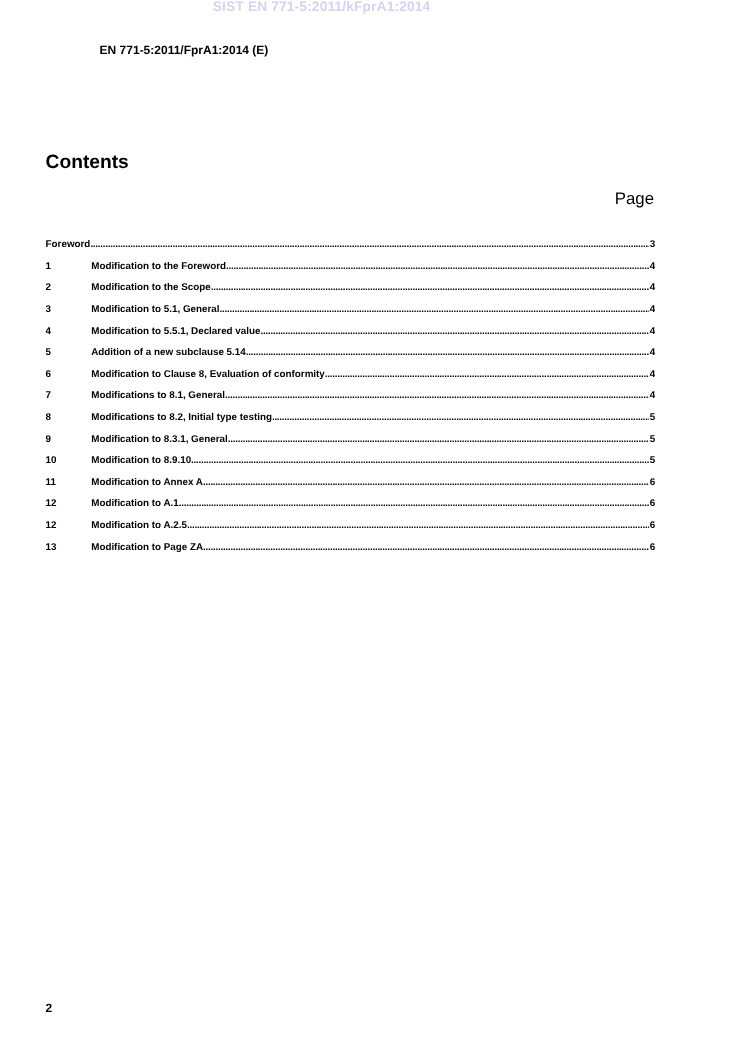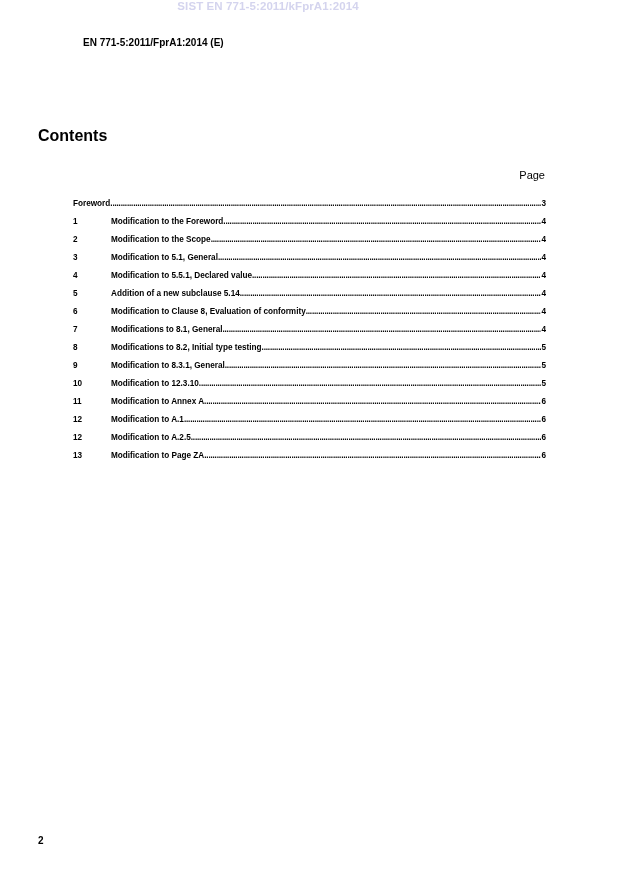--- a/index.html
+++ b/index.html
@@ -36,39 +36,38 @@
     }
     .contents-title {
       position: absolute;
       top: 127px;
       left: 38px;
       font-size: 16px;
       font-weight: bold;
     }
     .page-label {
       position: absolute;
-      top: 169px;
+      top: 157px;
       right: 75px;
-      font-size: 11px;
+      font-size: 14px;
     }
     .toc {
       position: absolute;
       top: 199px;
       left: 38px;
       width: 508px;
     }
     .toc-row {
       display: flex;
       align-items: baseline;
       height: 18px;
       font-size: 8.2px;
       font-weight: bold;
       white-space: nowrap;
       overflow: hidden;
-      margin-left: 35px;
     }
     .toc-num {
       width: 38px;
       flex: 0 0 38px;
     }
     .toc-title {
       flex: 0 0 auto;
     }
     .toc-leader {
       flex: 1 1 auto;
@@ -160,21 +159,21 @@
     <span class="toc-page">5</span>
   </div>
   <div class="toc-row">
     <span class="toc-num">9</span>
     <span class="toc-title">Modification to 8.3.1, General</span>
     <span class="toc-leader"></span>
     <span class="toc-page">5</span>
   </div>
   <div class="toc-row">
     <span class="toc-num">10</span>
-    <span class="toc-title">Modification to 12.3.10</span>
+    <span class="toc-title">Modification to 8.9.10</span>
     <span class="toc-leader"></span>
     <span class="toc-page">5</span>
   </div>
   <div class="toc-row">
     <span class="toc-num">11</span>
     <span class="toc-title">Modification to Annex A</span>
     <span class="toc-leader"></span>
     <span class="toc-page">6</span>
   </div>
   <div class="toc-row">

